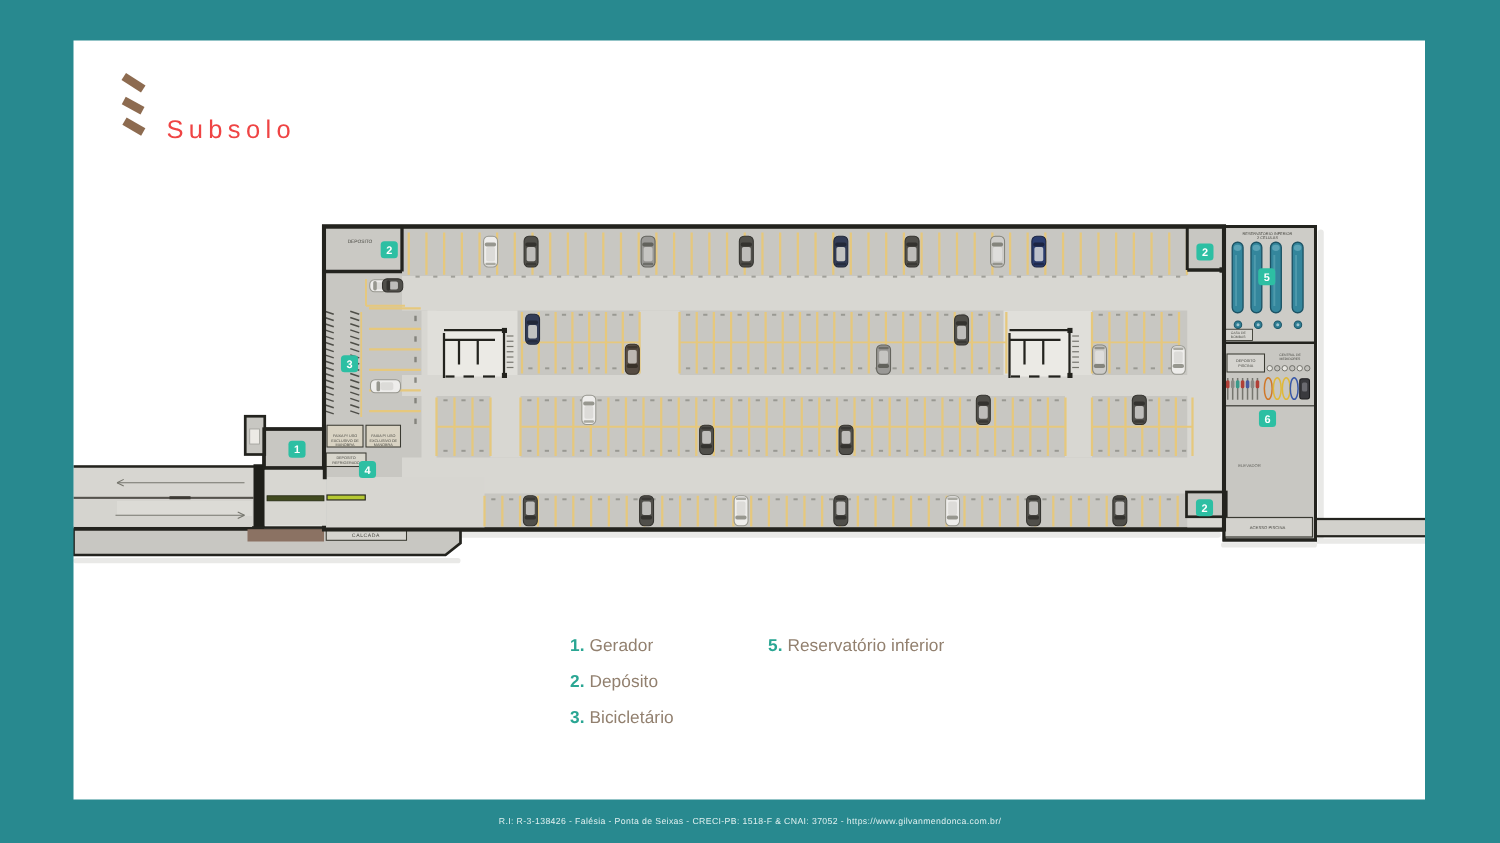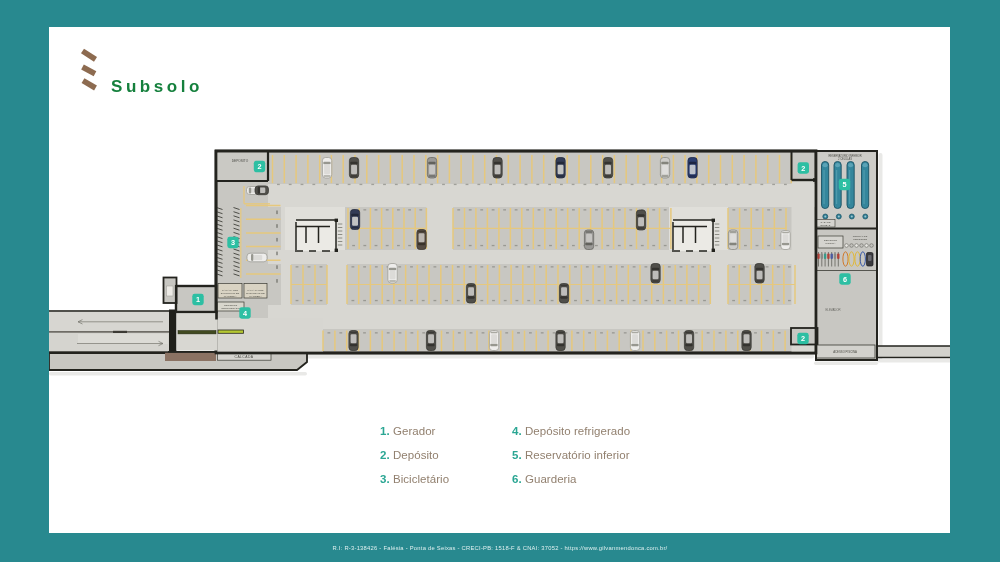--- a/index.html
+++ b/index.html
@@ -998,27 +998,25 @@
 <div class="abs" style="left:0; top:533px; width:1000px; height:29px; background:#28898f;"></div>
 
 <svg class="abs" style="left:60px; top:40px;" width="60" height="60" viewBox="0 0 60 60">
   <g stroke="#8d6b50" stroke-width="5.6">
     <line x1="22.5" y1="11" x2="35.5" y2="19.3"></line>
     <line x1="22.5" y1="27" x2="35" y2="33.8"></line>
     <line x1="23" y1="40.7" x2="35.5" y2="48"></line>
   </g>
 </svg>
 
-<div class="abs" style="left:111px; top:77px; font-size:17px; font-weight:bold; color:#15803d; letter-spacing:3.55px;">Subsolo</div>
+<div class="abs" style="left:111px; top:77px; font-size:17px; font-weight:normal; color:#ef4444; letter-spacing:3.55px;">Subsolo</div>
 
 <div class="abs" style="left:380px; top:418.5px; font-size:11.5px; letter-spacing:0.05px; line-height:24px; color:#92806f;">
   <div><b style="color:#2aa693">1.</b> Gerador</div>
   <div><b style="color:#2aa693">2.</b> Depósito</div>
   <div><b style="color:#2aa693">3.</b> Bicicletário</div>
 </div>
 
 <div class="abs" style="left:512px; top:418.5px; font-size:11.5px; letter-spacing:0.05px; line-height:24px; color:#92806f;">
-  <div><b style="color:#2aa693">4.</b> Depósito refrigerado</div>
   <div><b style="color:#2aa693">5.</b> Reservatório inferior</div>
-  <div><b style="color:#2aa693">6.</b> Guarderia</div>
 </div>
 
 <div class="abs" style="left:0; top:545px; width:1000px; text-align:center; font-size:5.8px; color:#dff0f0; letter-spacing:0.25px;">R.I: R-3-138426 - Falésia - Ponta de Seixas - CRECI-PB: 1518-F &amp; CNAI: 37052 - https://www.gilvanmendonca.com.br/</div>
 
 </body></html>

